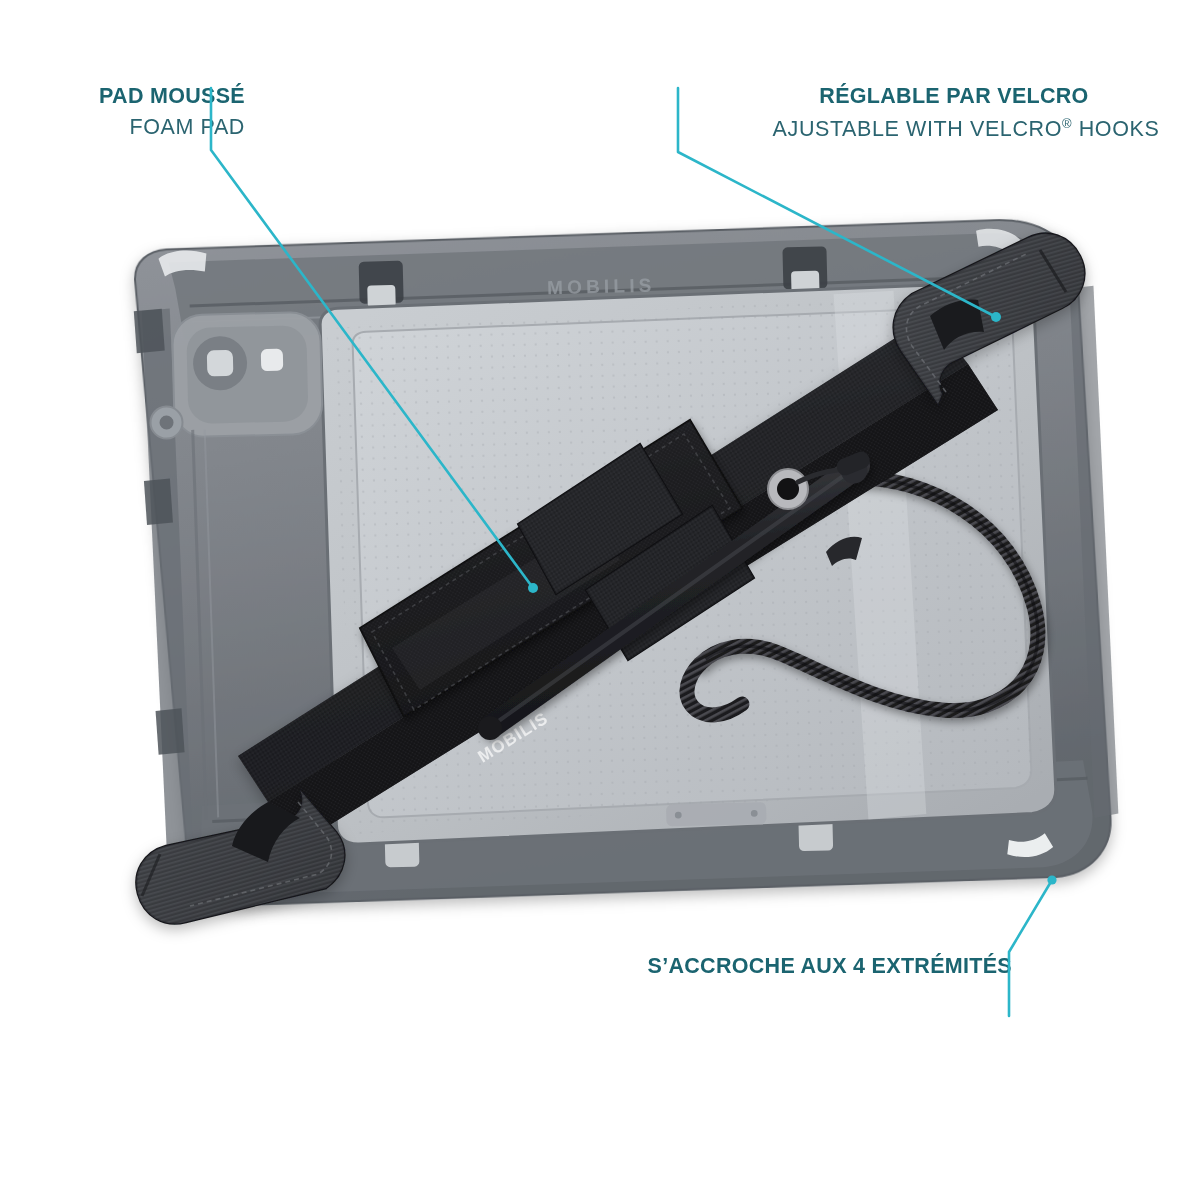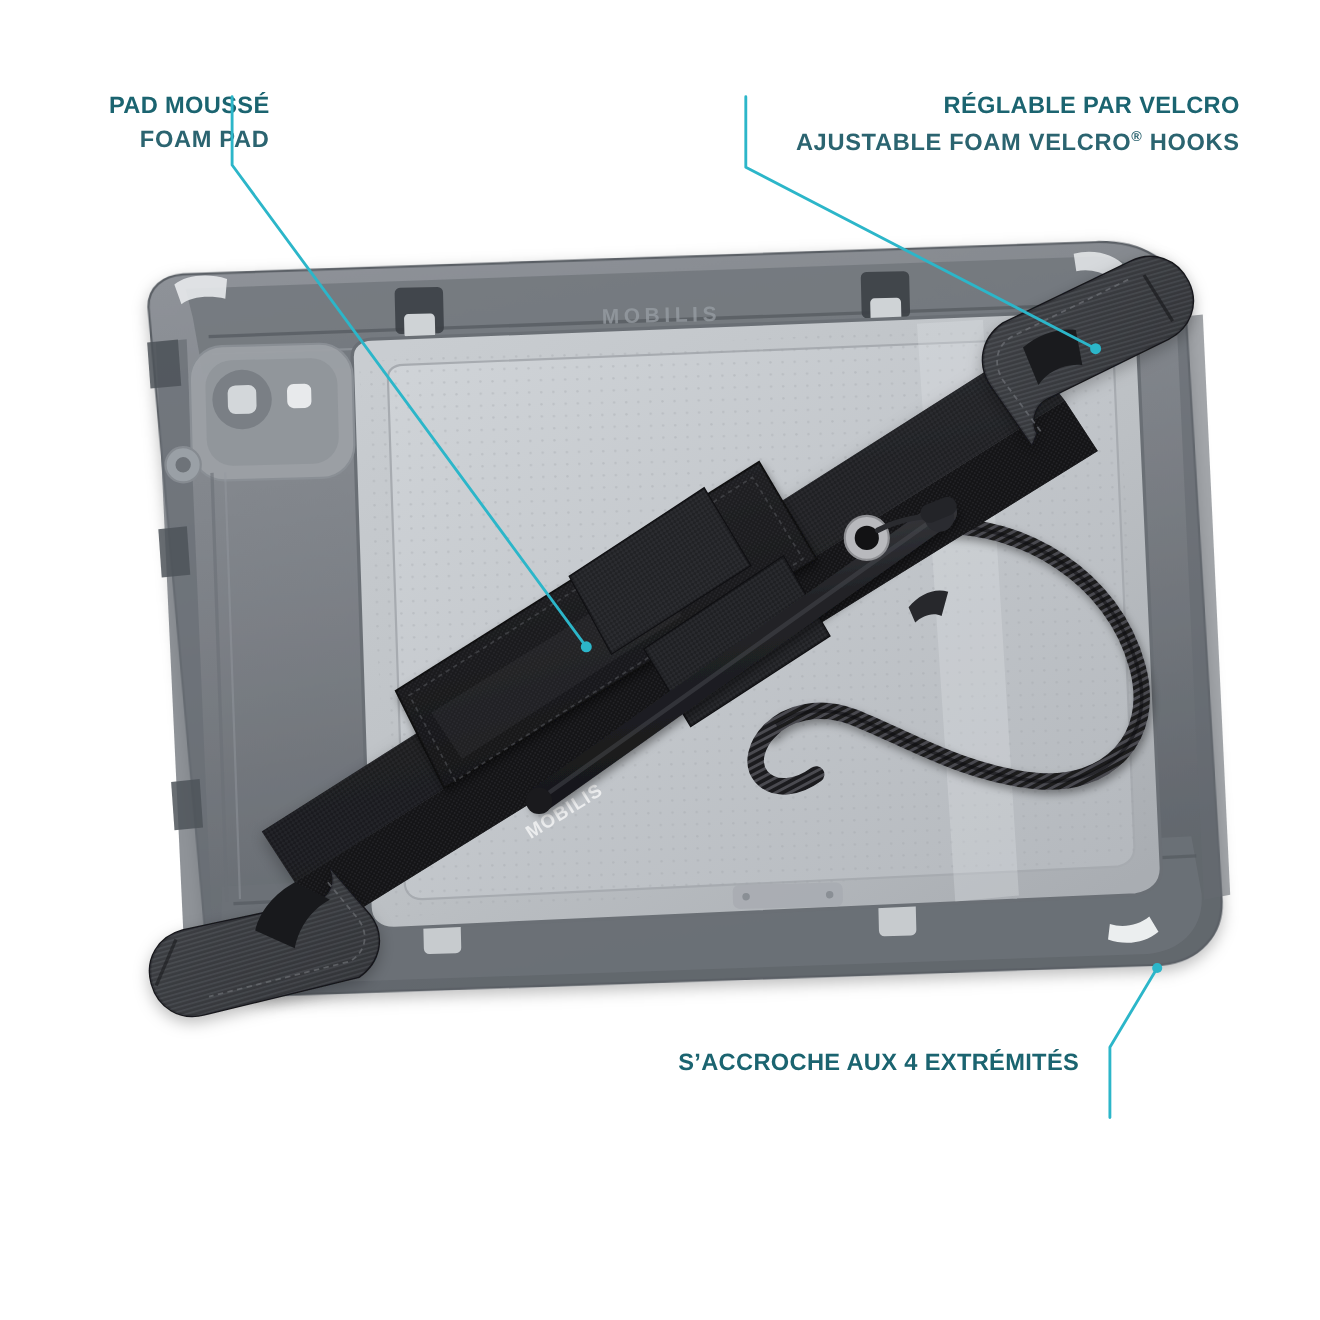--- a/index.html
+++ b/index.html
@@ -10,28 +10,28 @@
   }
   #stage{position:absolute;left:0;top:0;width:1200px;height:1200px;background:#fff;}
 
   
   .callout{position:absolute;line-height:1.0;white-space:nowrap;}
   .callout .l1{
     font-weight:bold;font-size:21.5px;letter-spacing:.3px;
     color:#1b6470;display:block;
   }
   .callout .l2{
-    font-weight:700;font-size:21.5px;letter-spacing:.6px;
+    font-weight:400;font-size:21.5px;letter-spacing:.6px;
     color:#2b6470;display:block;margin-top:9px;padding-left:24px;
   }
   .callout.right-al{text-align:right;}
 
   #callout-foam-pad{left:0px;top:86px;width:245px;}
-  #callout-velcro{left:667px;top:86px;width:460px;text-align:right;}
-  #callout-hooks{left:385px;top:956px;width:596px;}
+  #callout-velcro{left:724px;top:86px;width:460px;text-align:center;}
+  #callout-hooks{left:416px;top:956px;width:596px;}
 
   .sup{font-size:13px;vertical-align:super;}
 
   
   svg.layer{position:absolute;left:0;top:0;width:1200px;height:1200px;}
   #art{z-index:2;}
   #leaders{z-index:6;}
 </style>
 </head>
 <body>
@@ -290,20 +290,20 @@
     </g>
   </svg>
 
   <div class="callout right-al" id="callout-foam-pad">
     <span class="l1">PAD MOUSSÉ</span>
     <span class="l2">FOAM PAD</span>
   </div>
 
   <div class="callout" id="callout-velcro">
     <span class="l1">RÉGLABLE PAR VELCRO</span>
-    <span class="l2"><span>AJUSTABLE FOAM VELCRO</span><span class="sup">®</span><span> HOOKS</span></span>
+    <span class="l2"><span>AJUSTABLE WITH VELCRO</span><span class="sup">®</span><span> HOOKS</span></span>
   </div>
 
   <div class="callout right-al" id="callout-hooks">
     <span class="l1">S’ACCROCHE AUX 4 EXTRÉMITÉS</span>
   </div>
 
 </div>
 
 </body></html>

